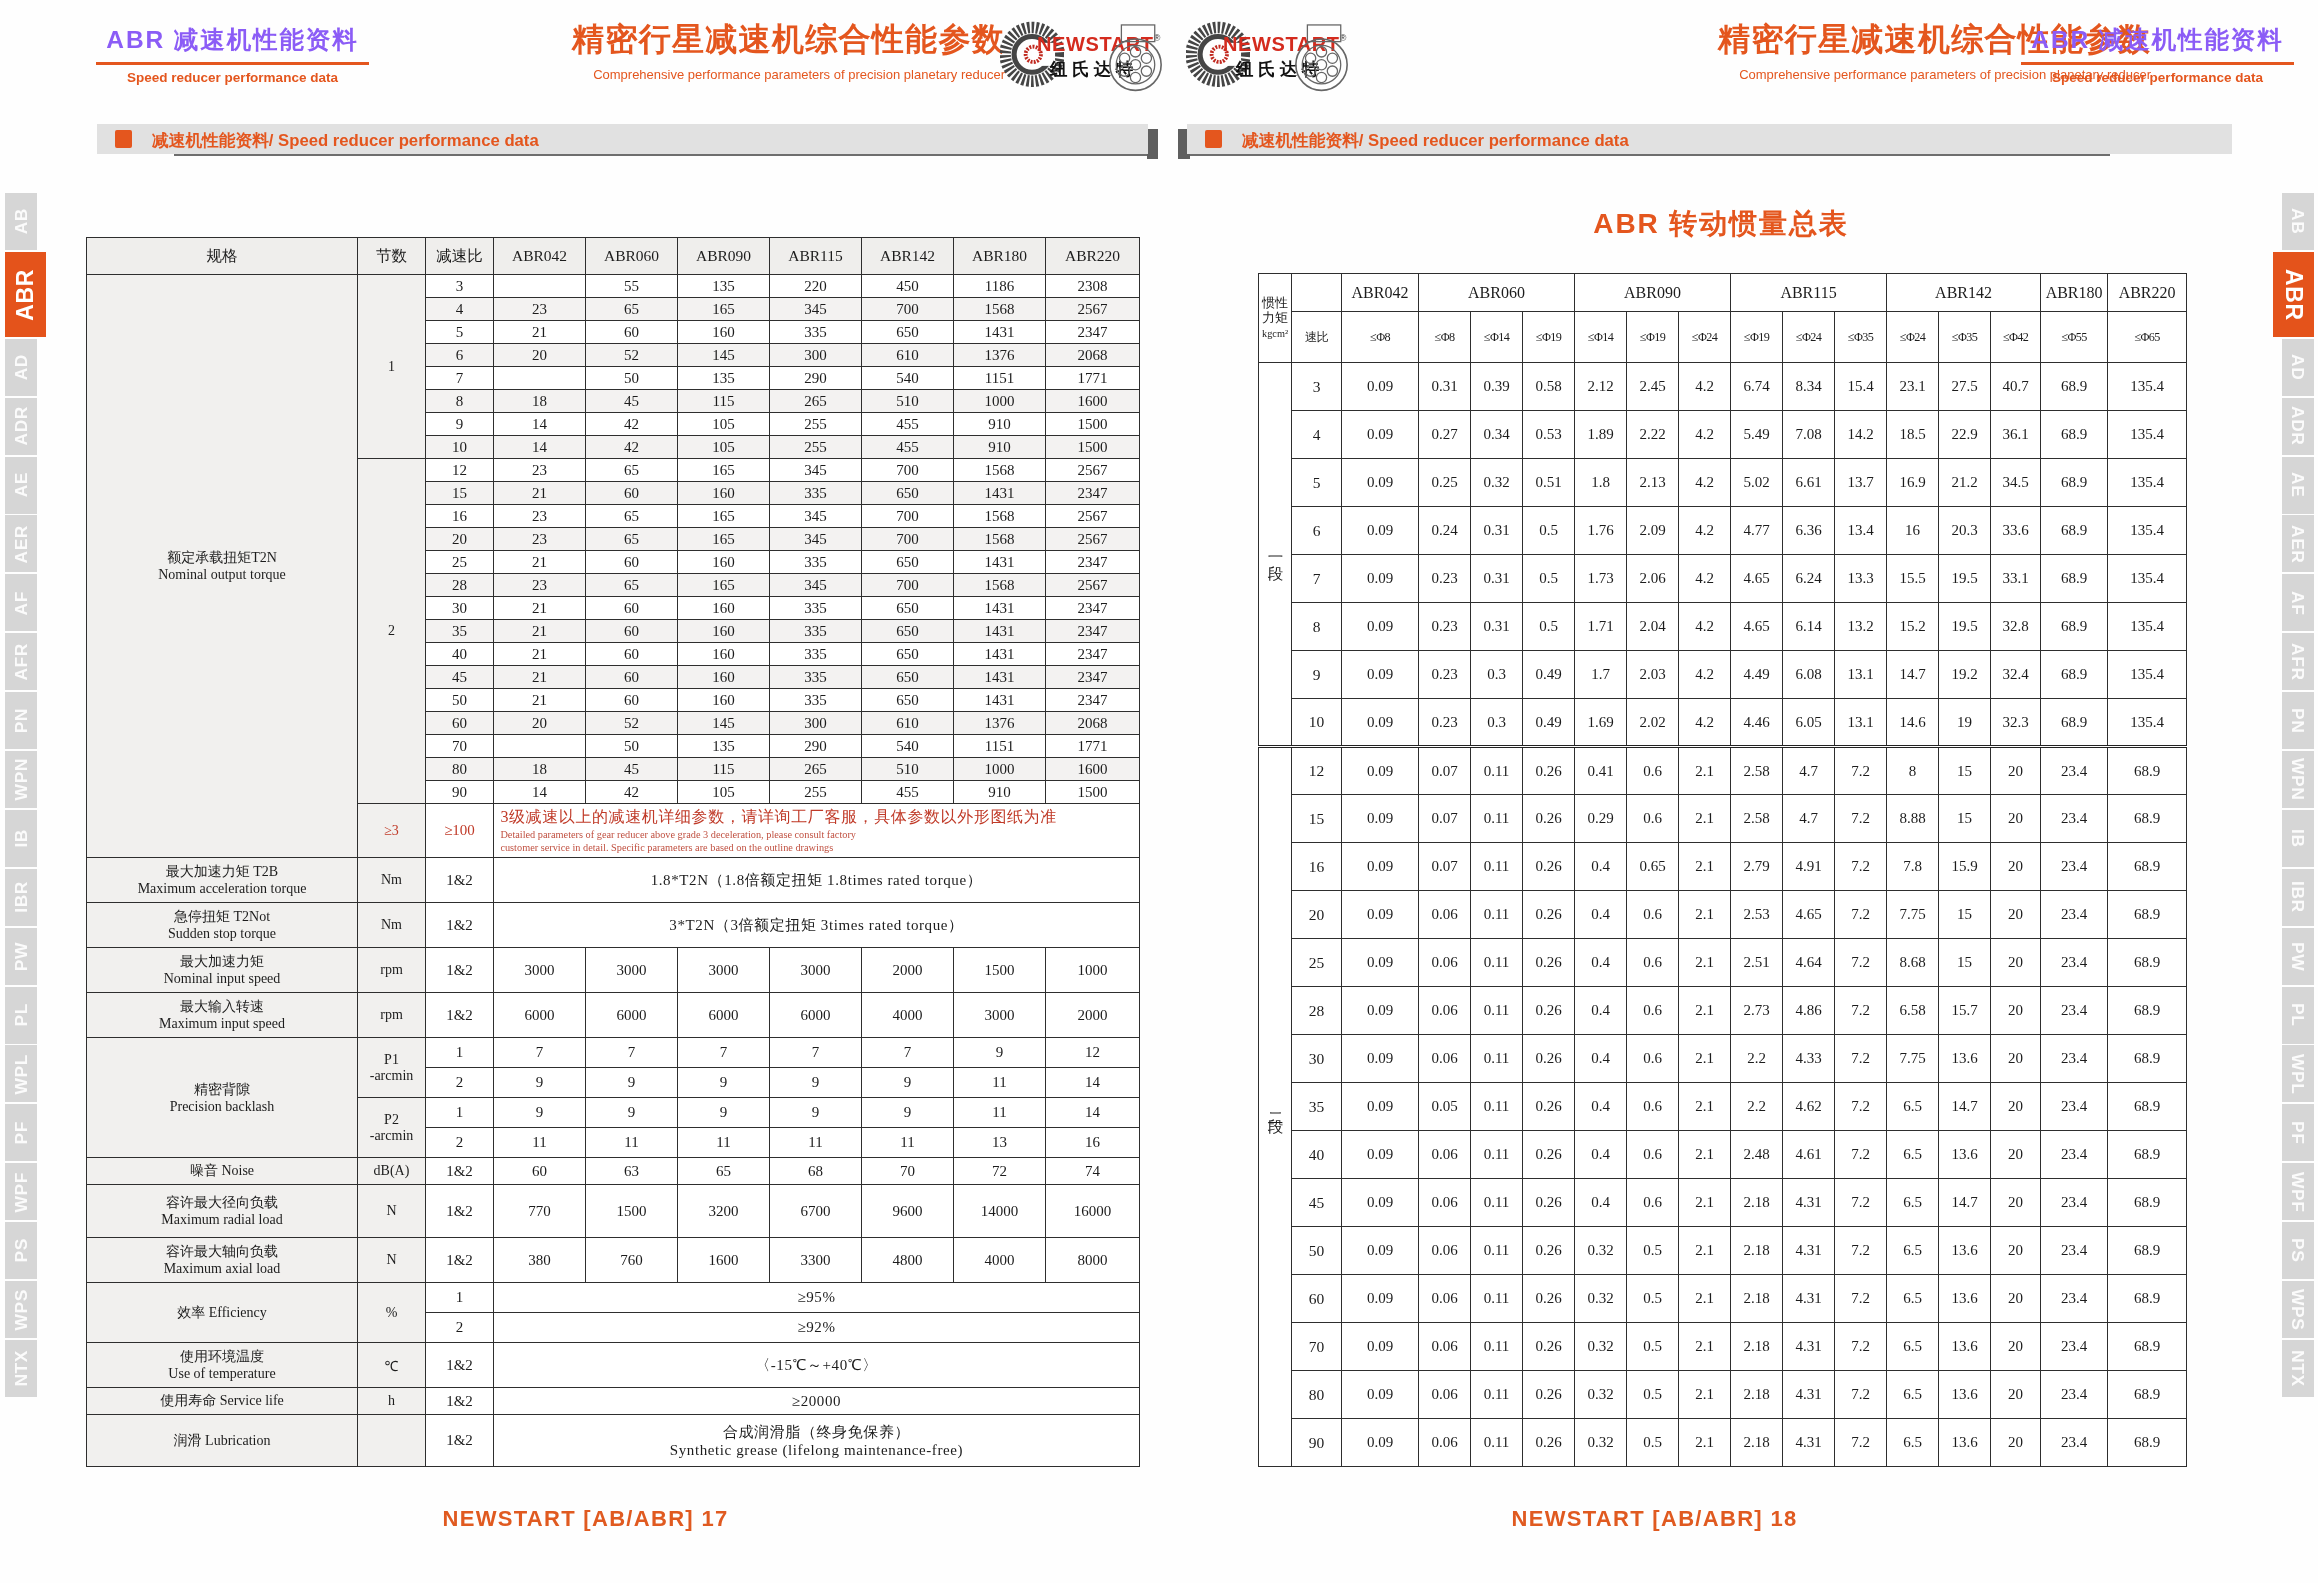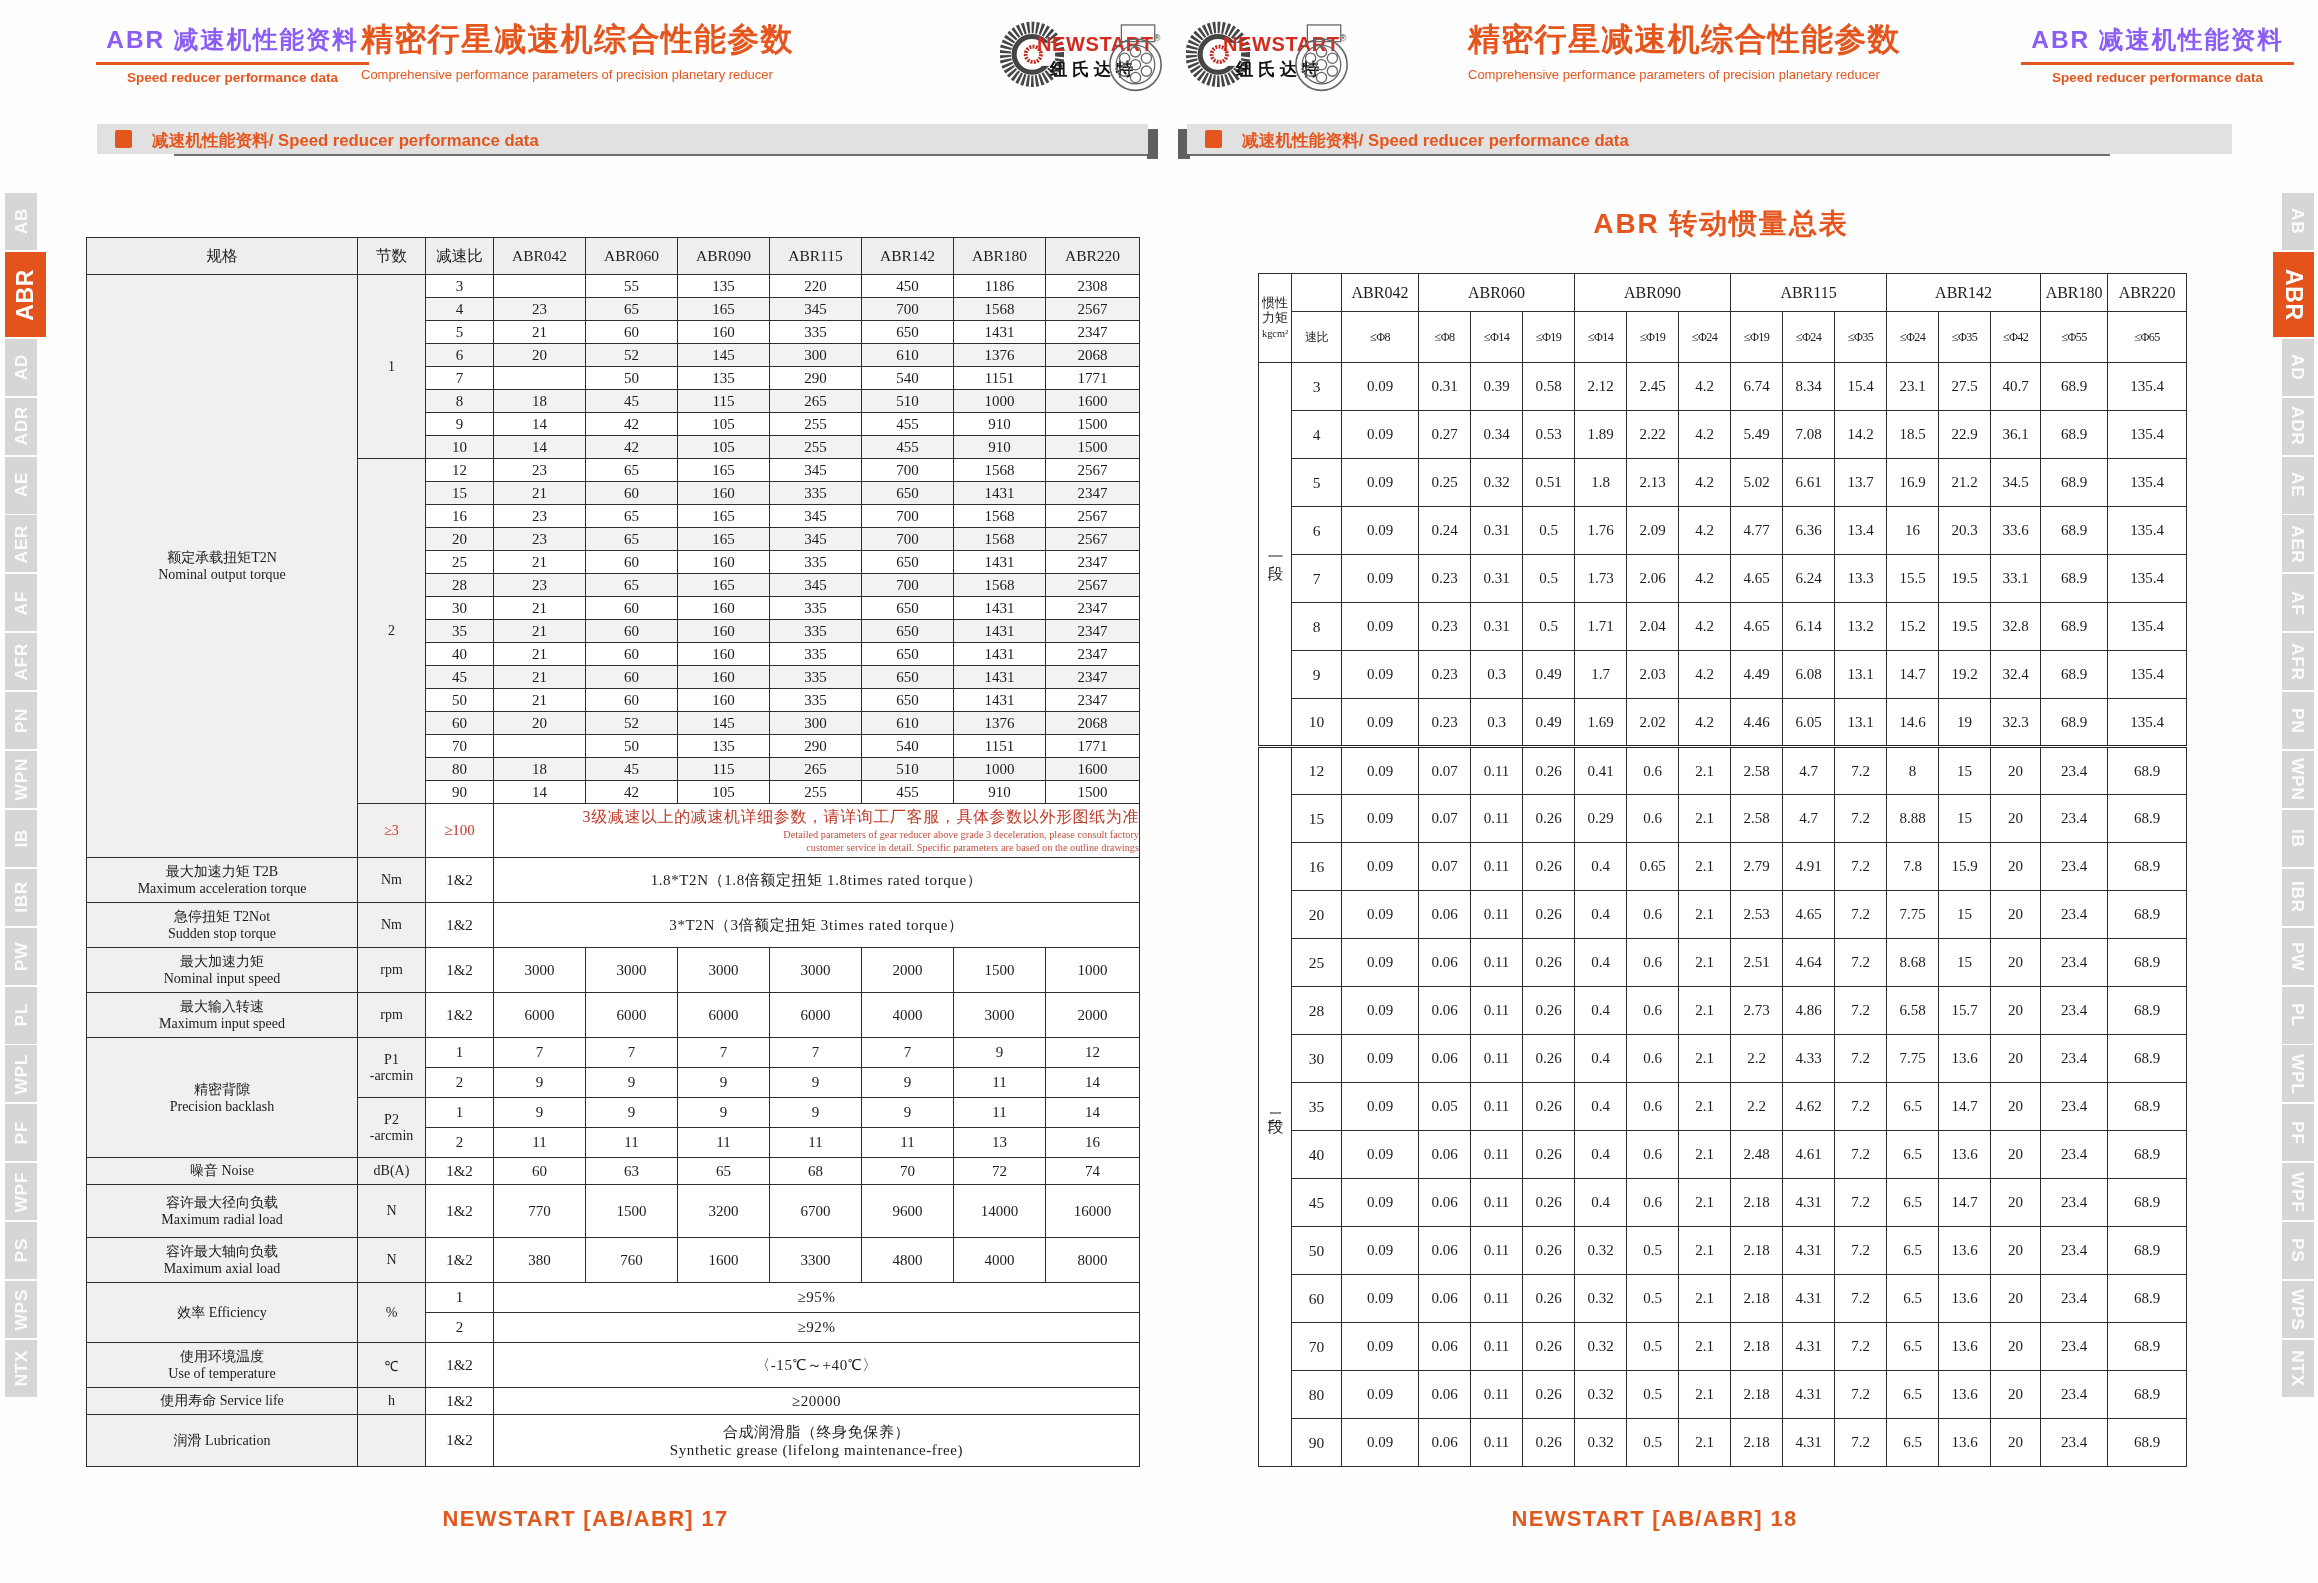--- a/index.html
+++ b/index.html
@@ -7,21 +7,21 @@
        font-family:"Liberation Sans",sans-serif;color:#222;}
   .page{position:absolute;top:0;width:1159px;height:1584px;}
   #page-left{left:0;}
   #page-right{left:1159px;}
 
   
   .side-title{position:absolute;top:23px;width:283px;text-align:center;}
   .side-title .zh{font-size:24.5px;font-weight:bold;color:#8b5cf6;letter-spacing:1.9px;}
   .side-title .rule{height:2.6px;background:#e4561e;margin:6.4px 5.2px 5.2px 5.2px;}
   .side-title .en{font-size:13.5px;font-weight:bold;color:#e4561e;}
-  .center-title{position:absolute;top:18px;text-align:left;}
+  .center-title{position:absolute;top:18px;text-align:right;}
   .center-title .zh{font-size:32px;font-weight:bold;color:#e4561e;letter-spacing:1.3px;}
   .center-title .en{font-size:13px;color:#e4561e;margin-top:5.2px;}
 
   
   .logo{position:absolute;top:16.7px;width:165px;height:98px;}
   .logo .name-row{position:absolute;left:37px;top:16.7px;white-space:nowrap;}
   .logo .name{font-size:20px;font-weight:bold;color:#d42b1e;letter-spacing:0.6px;}
   .logo .reg{font-size:9px;color:#333;vertical-align:top;}
   .logo .cn{position:absolute;left:50px;top:40px;font-size:17.4px;font-weight:bold;color:#111;letter-spacing:4.5px;white-space:nowrap;}
   .logo svg{position:absolute;}
@@ -50,21 +50,21 @@
   th,td{border:1.3px solid #2e2e2e;text-align:center;vertical-align:middle;
         font-family:"Liberation Serif",serif;color:#1c1c1c;padding:0;overflow:hidden;}
   thead th{background:#efeeec;font-weight:normal;}
 
   
   #left-table{position:absolute;left:86px;top:237px;width:1052px;border:1.9px solid #222;}
   #left-table thead th{font-size:15.5px;height:36px;}
   #left-table td{font-size:15px;}
   #left-table td.lab{background:#f1f0ee;font-size:14px;}
   #left-table tr.alt td.dv{background:#f3f2f1;}
-  #left-table td.note{text-align:right;padding-left:6.4px;margin-left:13px;}
+  #left-table td.note{text-align:left;padding-left:6.4px;margin-left:13px;}
   #left-table td.note .nzh{color:#c03a28;font-size:16px;letter-spacing:0.6px;}
   #left-table td.note .nen{color:#c05040;font-size:10.3px;line-height:13px;}
   #left-table td.red{color:#c03a28;}
   #left-table td.merged{letter-spacing:0.6px;}
 
   
   #right-table{position:absolute;left:99px;top:273px;width:926px;border:1.9px solid #222;}
   #right-table thead th{background:#fff;}
   #right-table .model-h{font-size:16px;height:37px;}
   #right-table .lim-h{font-size:12.2px;height:50px;letter-spacing:-0.6px;}

